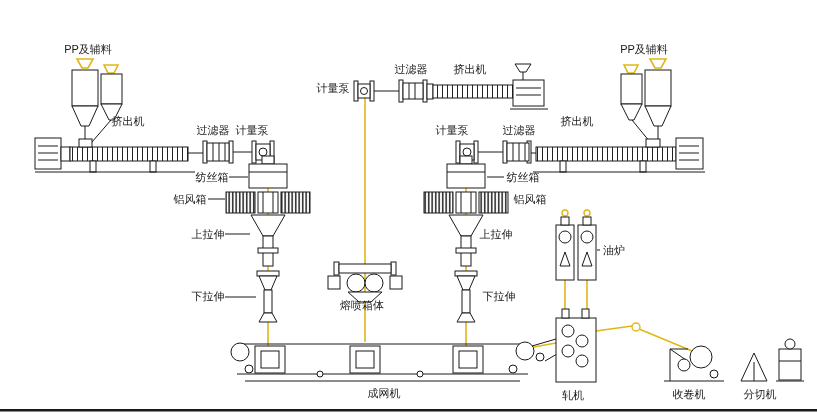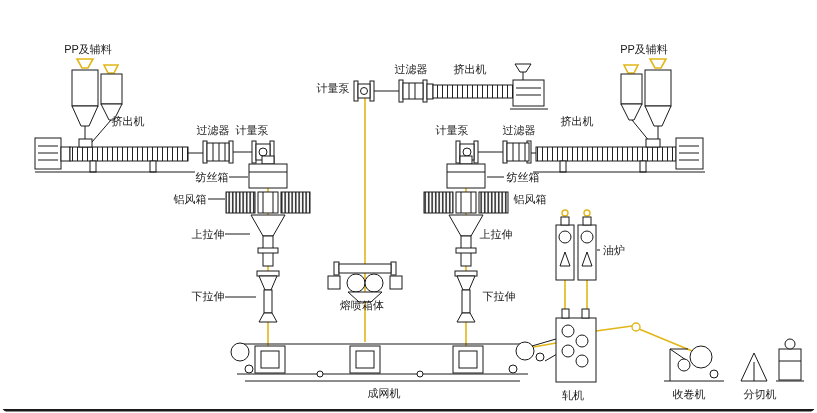--- a/index.html
+++ b/index.html
@@ -1,18 +1,18 @@
 <!DOCTYPE html>
 <html style="--flow: #e2b616; --line: #1a1a1a; --bg: #ffffff;"><head>
 <meta charset="utf-8">
 <title>Diagram</title>
 <style>
   :root { --flow:#e2b616; --line:#1a1a1a; --bg:#ffffff; }
   html,body{margin:0;padding:0;background:#fff;}
-  .stage{position:relative;width:817px;height:413px;background:var(--bg);overflow:hidden;border-radius:11px;}
+  .stage{position:relative;width:817px;height:413px;background:var(--bg);overflow:hidden;}
   svg{display:block;}
   .ink{stroke:var(--line);fill:none;stroke-width:1;}
   .inkf{stroke:var(--line);fill:#ffffff;stroke-width:1;}
   .solid{fill:var(--line);stroke:none;}
   .flow{stroke:var(--flow);fill:none;stroke-width:1.6;}
   .flowf{stroke:var(--flow);fill:#ffffff;stroke-width:1.4;}
   .lbl{fill:var(--line);font:11px "Liberation Sans","DejaVu Sans",sans-serif;text-anchor:middle;}
 </style>
 </head>
 <body>

